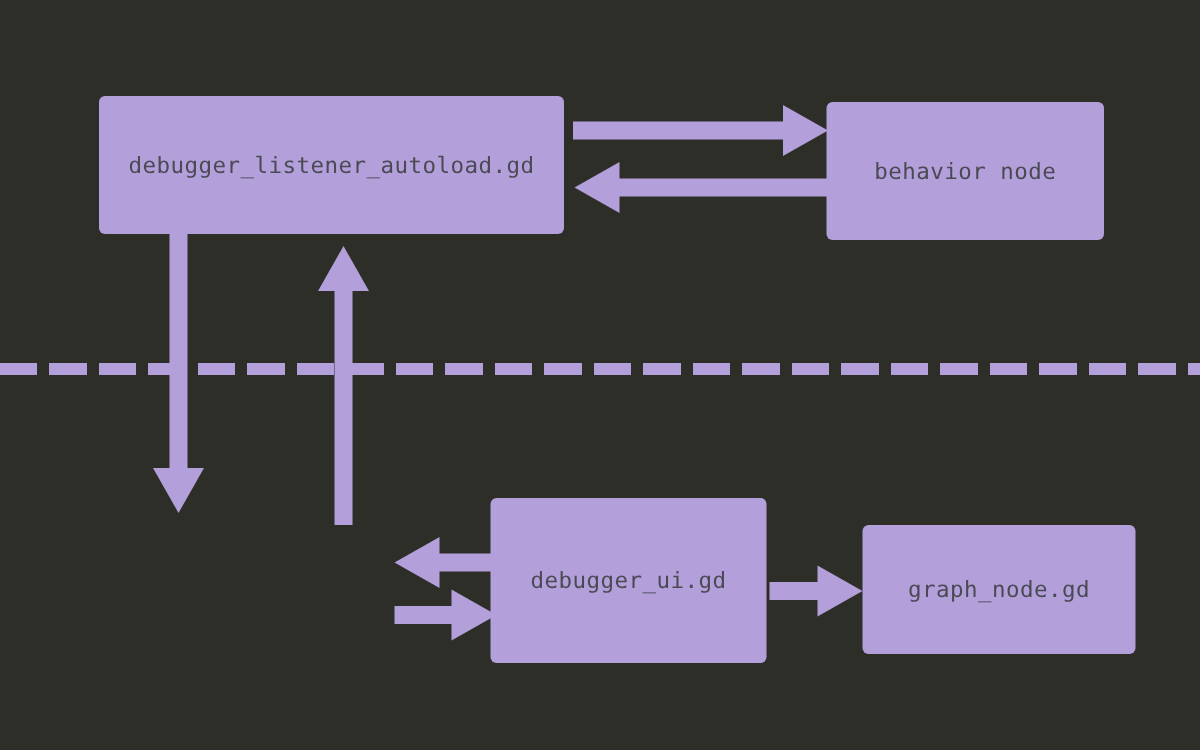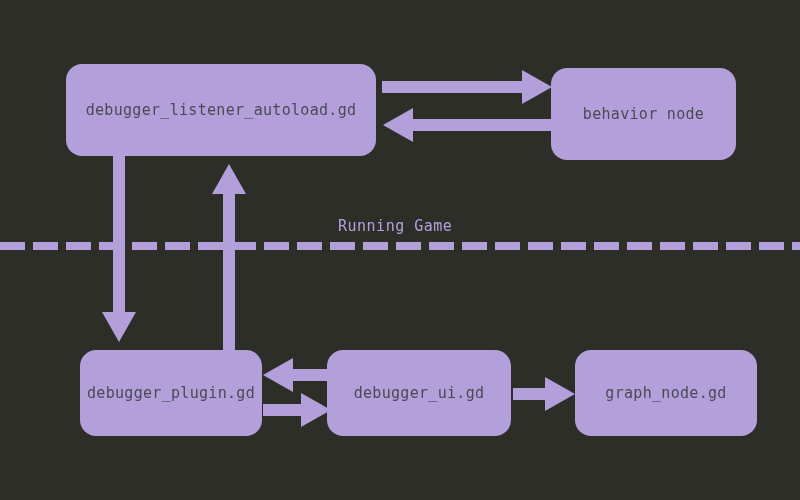--- a/index.html
+++ b/index.html
@@ -15,40 +15,40 @@
     overflow: hidden;
   }
   #diagram {
     position: relative;
     width: 800px;
     height: 500px;
   }
   .node {
     position: absolute;
     background: #b3a0db;
-    border-radius: 16px;
+    border-radius: 4px;
     display: flex;
     align-items: center;
     justify-content: center;
     color: #4a4a55;
     font-size: 15px;
     letter-spacing: 0.3px;
     text-align: center;
     box-sizing: border-box;
     padding: 0 10px;
   }
   .node-label {
     display: block;
     white-space: nowrap;
   }
   
   #node-listener { left: 66px;  top: 64px;  width: 310px; height: 92px; }
   #node-behavior { left: 551px; top: 68px;  width: 185px; height: 92px; }
   #node-plugin   { left: 80px;  top: 350px; width: 182px; height: 86px; }
-  #node-ui       { left: 327px; top: 350px; width: 184px; height: 86px; }
+  #node-ui       { left: 327px; top: 332px; width: 184px; height: 110px; }
   #node-graph    { left: 575px; top: 350px; width: 182px; height: 86px; justify-content: center; }
 
   
   .divider {
     position: absolute;
     left: 0;
     width: 800px;
     height: 8px;
     top: 242px;
     background-image: repeating-linear-gradient(
@@ -126,35 +126,31 @@
 <div id="diagram">
 
   <div class="node" id="node-listener">
     <span class="node-label">debugger_listener_autoload.gd</span>
   </div>
 
   <div class="node" id="node-behavior">
     <span class="node-label">behavior node</span>
   </div>
 
-  <div class="node" id="node-plugin">
-    <span class="node-label">debugger_plugin.gd</span>
-  </div>
 
   <div class="node" id="node-ui">
     <span class="node-label">debugger_ui.gd</span>
   </div>
 
   <div class="node" id="node-graph">
     <span class="node-label">graph_node.gd</span>
   </div>
 
   <div class="divider"></div>
 
-  <div class="zone-label" id="label-running">Running Game</div>
 
 
   <div class="arrow" id="arrow-listener-to-behavior">
     <div class="shaft-h"></div>
     <div class="head head-right"></div>
   </div>
 
   <div class="arrow" id="arrow-behavior-to-listener">
     <div class="shaft-h"></div>
     <div class="head head-left"></div>

